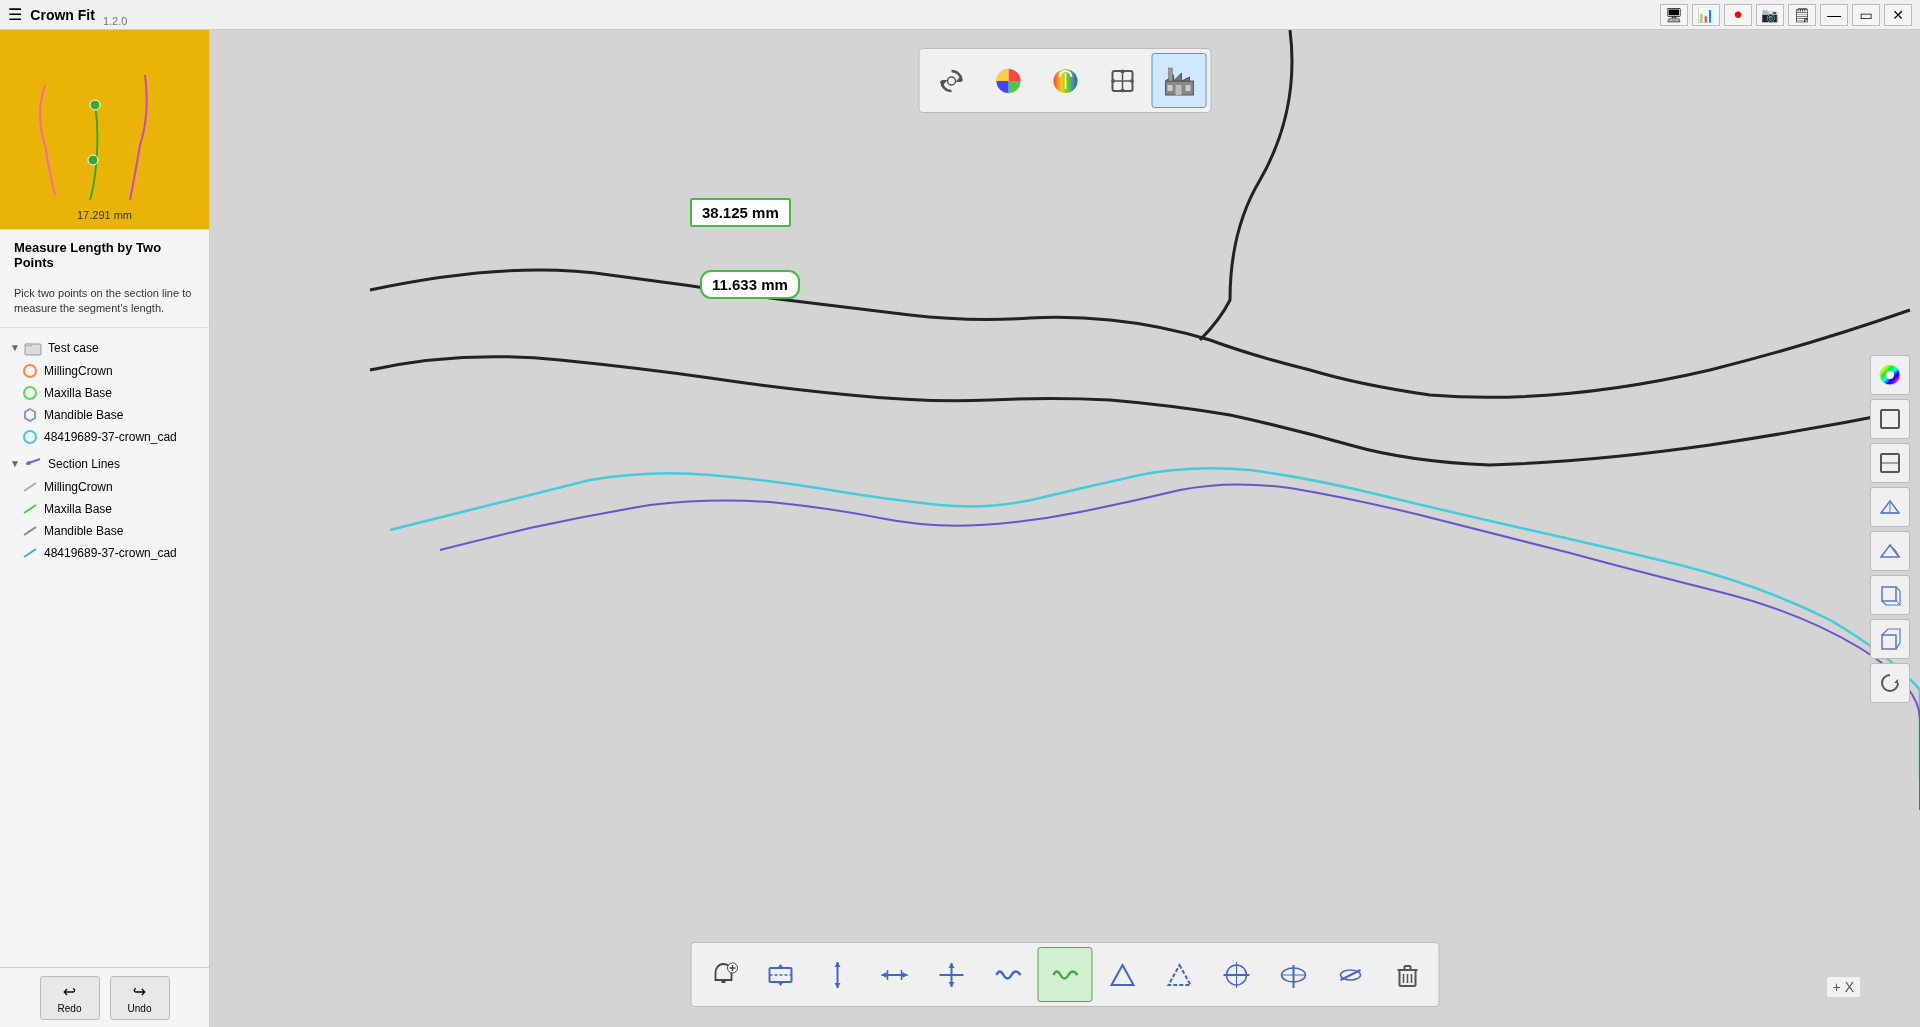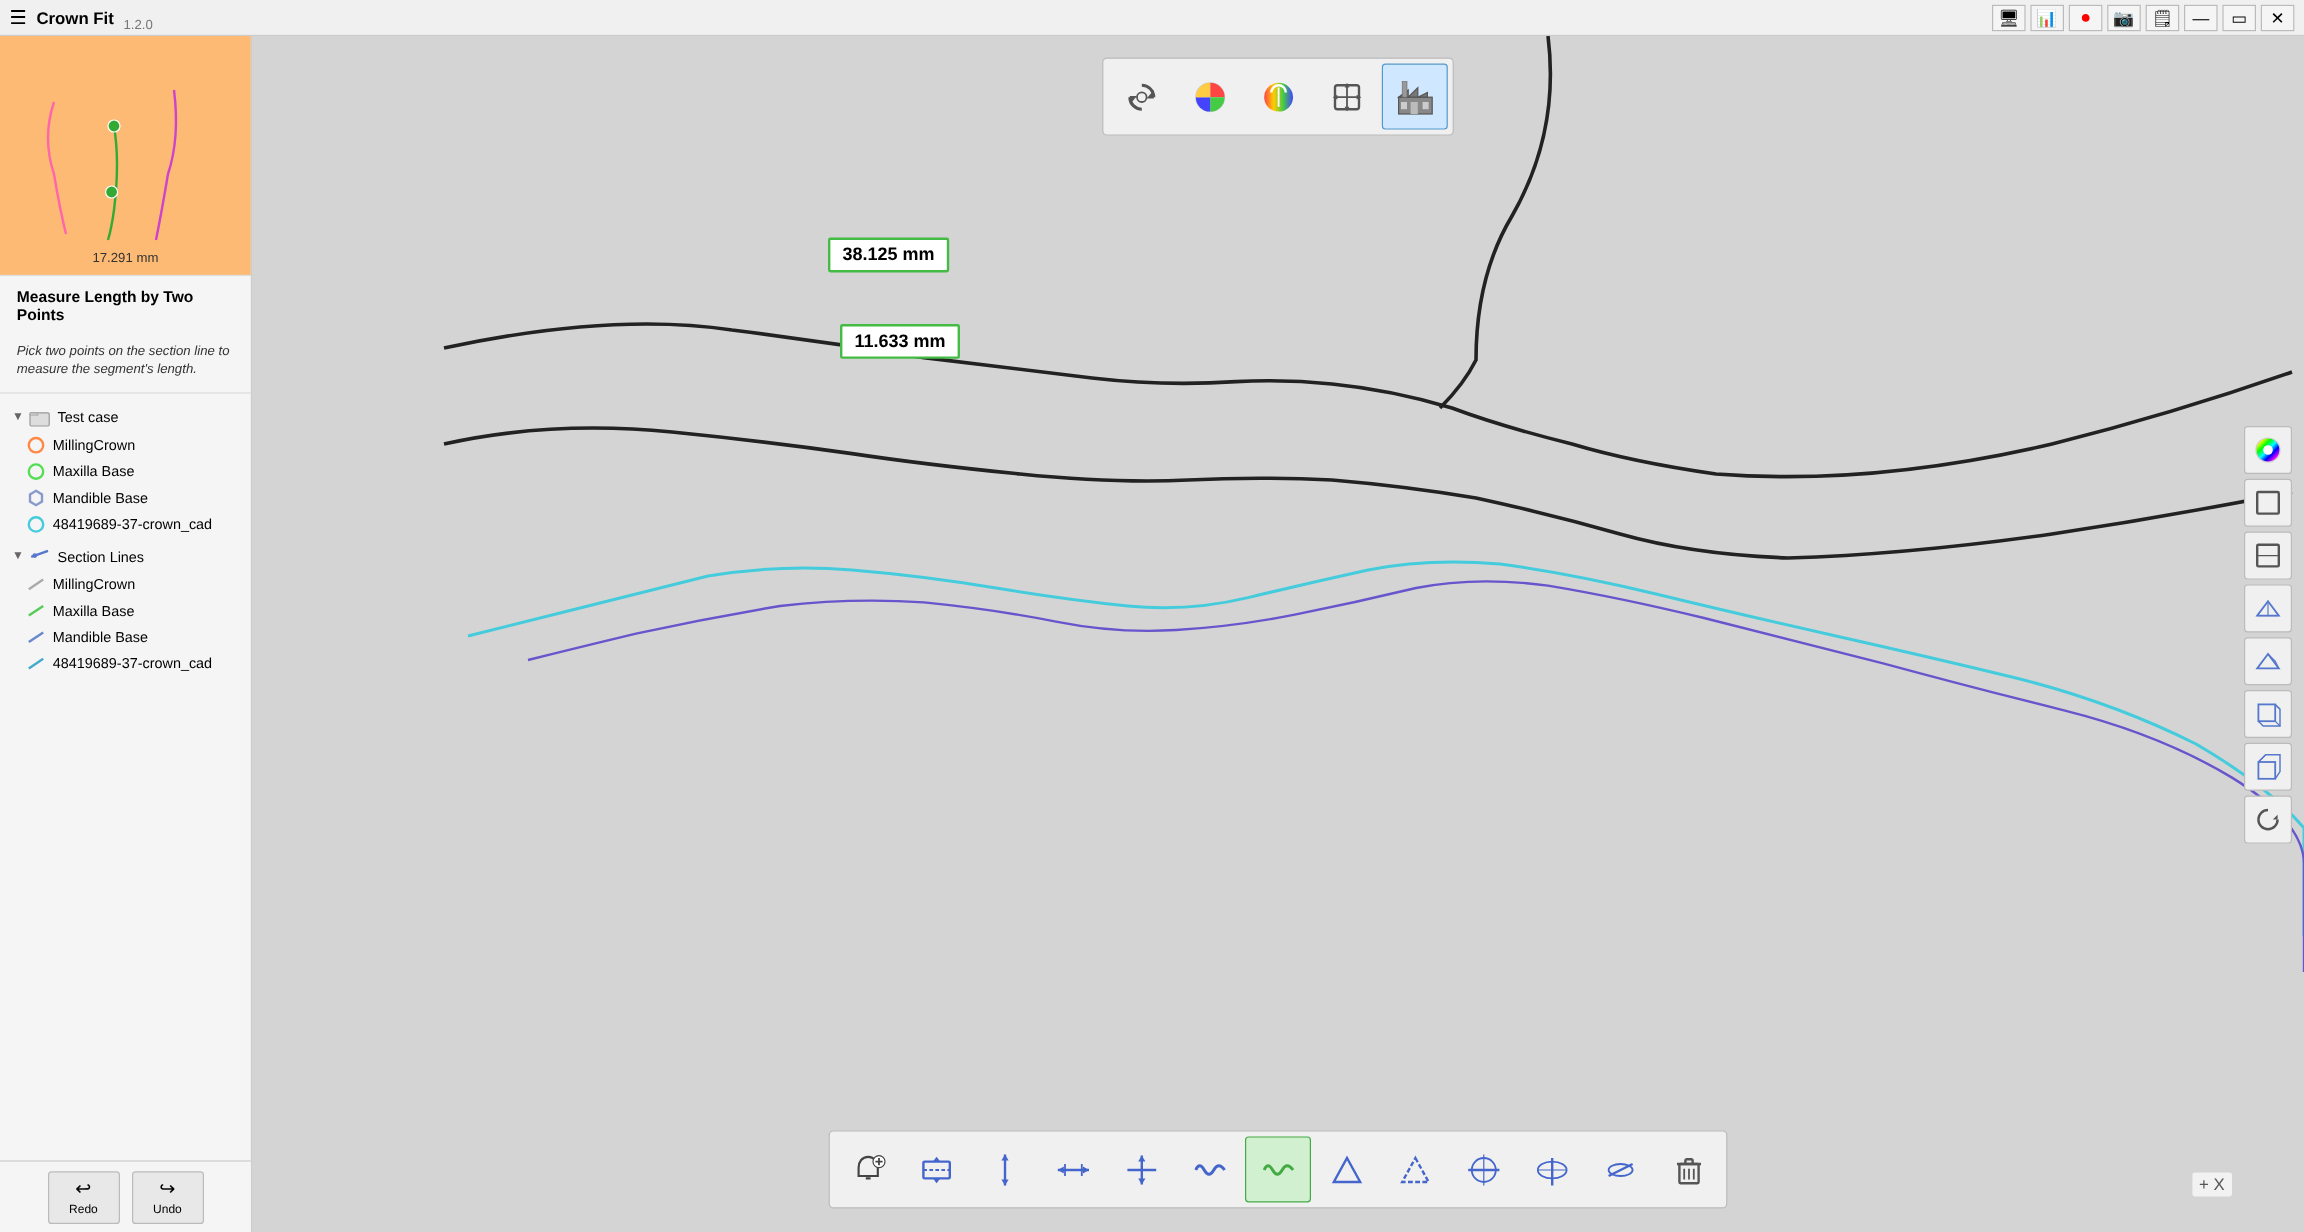--- a/index.html
+++ b/index.html
@@ -19,31 +19,31 @@
 
     
     #left-panel {
       position: absolute; top: 30px; left: 0; width: 210px; bottom: 0;
       background: #f5f5f5; border-right: 1px solid #ccc;
       display: flex; flex-direction: column;
       z-index: 10;
     }
     #preview-area {
       width: 100%; height: 200px;
-      background: #fdba74;
+      background: #eab308;
       border-bottom: 1px solid #ddd;
       position: relative;
       display: flex; align-items: center; justify-content: center;
     }
     #measure-info {
       padding: 10px 14px;
       border-bottom: 1px solid #ddd;
     }
     #measure-info .title { font-weight: bold; font-size: 13px; margin-bottom: 16px; }
-    #measure-info .desc { font-size: 11px; color: #333; line-height: 1.4; font-style: italic; }
+    #measure-info .desc { font-size: 11px; color: #333; line-height: 1.4; }
 
     
     #tree-panel {
       flex: 1; overflow-y: auto; padding: 6px 0;
     }
     .tree-group { padding: 2px 0; }
     .tree-item {
       display: flex; align-items: center; padding: 3px 10px; cursor: pointer;
       white-space: nowrap;
     }
@@ -340,21 +340,21 @@
         <rect x="4" y="20" width="5" height="6" fill="#ccc"></rect>
         <rect x="22" y="20" width="5" height="6" fill="#ccc"></rect>
         <rect x="5" y="3" width="4" height="13" fill="#999" stroke="#666" stroke-width="0.5"></rect>
       </svg>
     </button>
   </div>
 
   <div class="measure-label" style="left: 480px; top: 168px;">
     <span>38.125 mm</span>
   </div>
-  <div class="measure-label" style="left: 490px; top: 240px;">
+  <div class="measure-label" style="left: 490px; top: 240px; border-radius: 11px;">
     <span>11.633 mm</span>
   </div>
 
   <div id="x-label">+ X</div>
 
   <div id="right-toolbar">
     <button class="right-btn">
       <svg width="24" height="24" viewBox="0 0 24 24">
         <defs>
           <linearGradient id="cw1" x1="0%" y1="0%" x2="100%" y2="100%">

